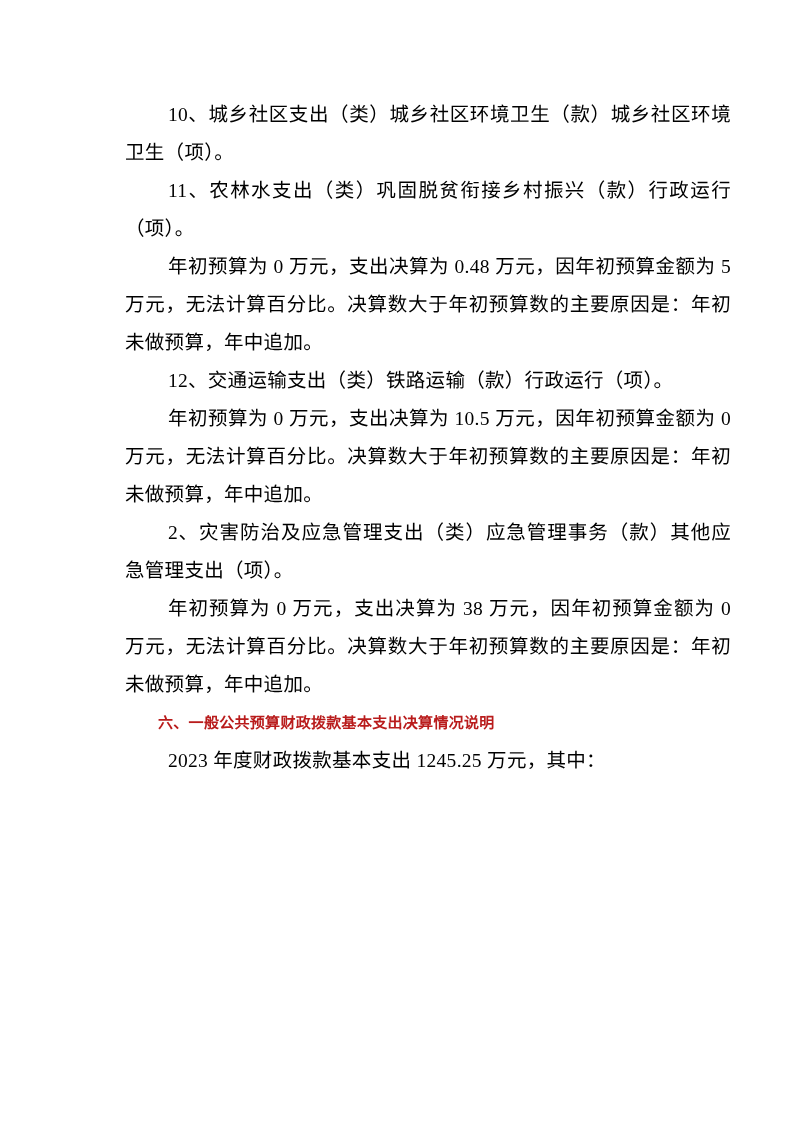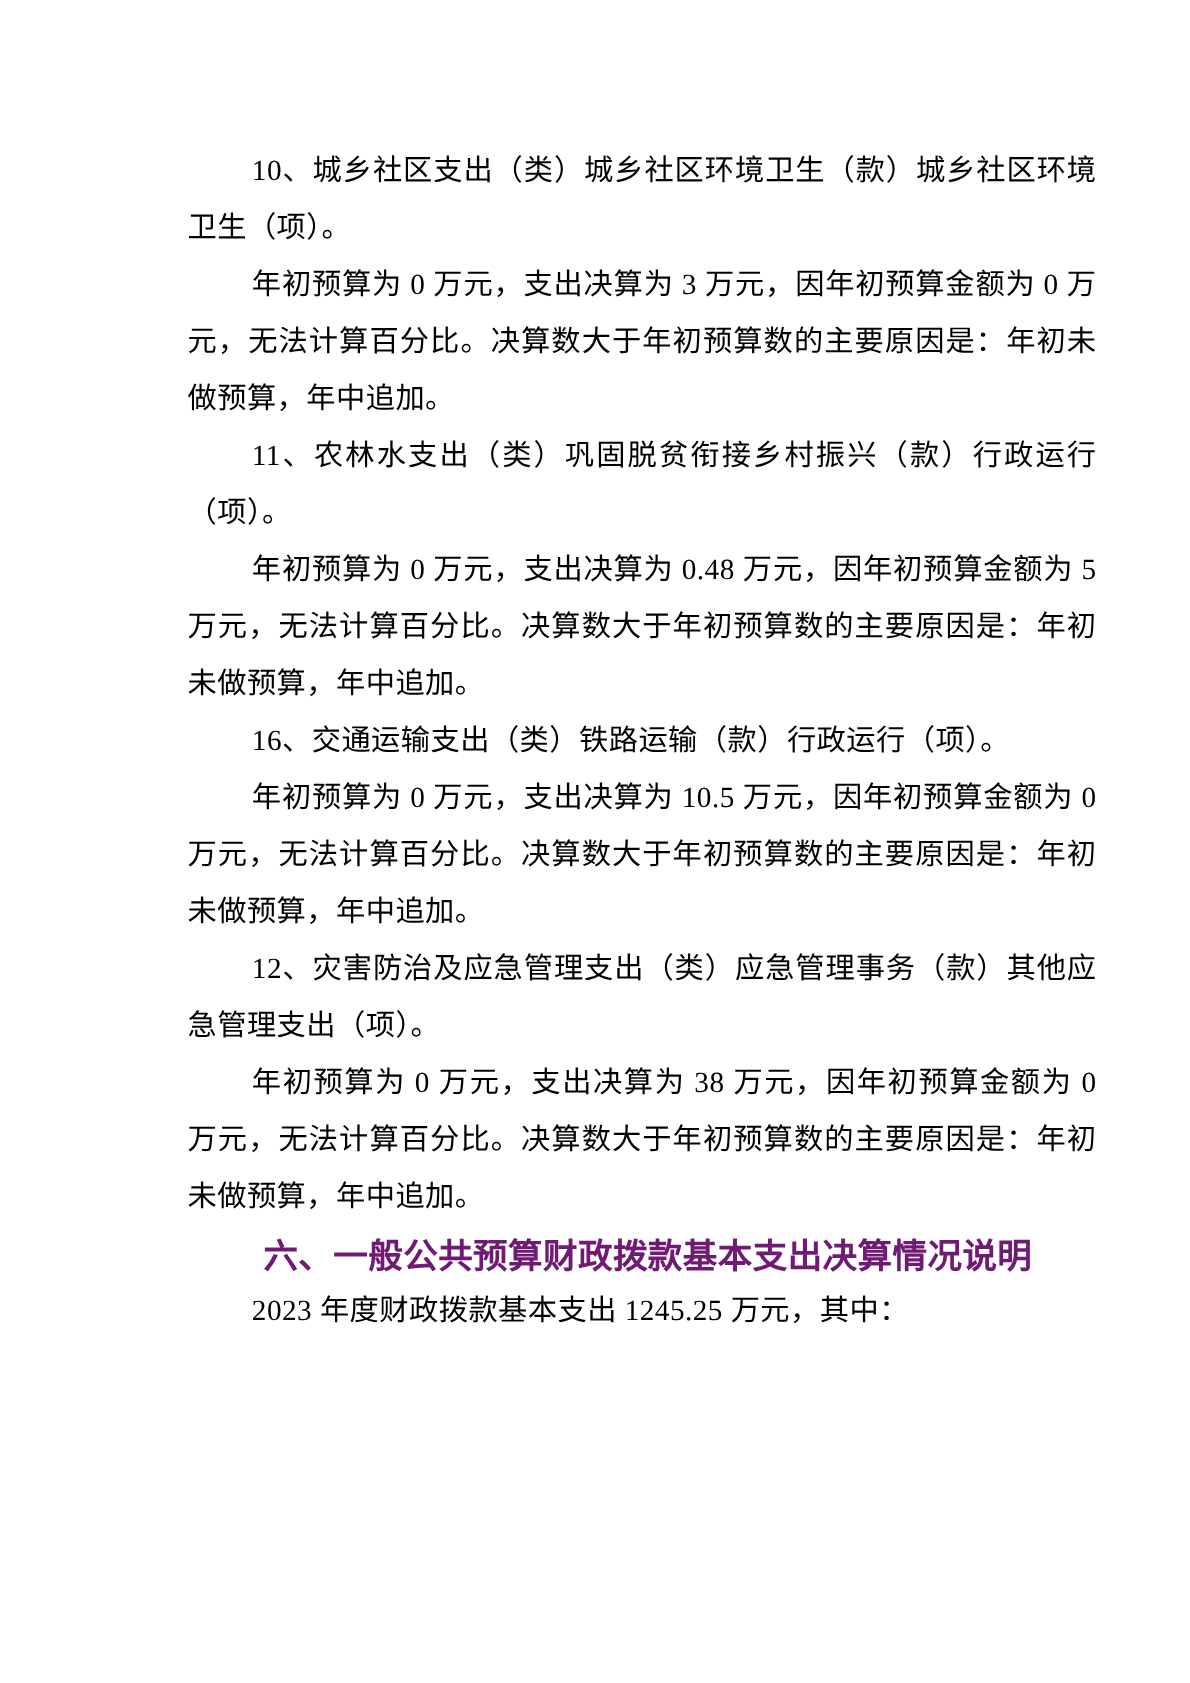--- a/index.html
+++ b/index.html
@@ -32,37 +32,36 @@
     line-height: 38px;
     text-align: justify;
     text-indent: 2.2em;
     color: #000000;
     letter-spacing: 0.3px;
   }
 
   p.heading-para {
     font-family: "Liberation Sans", "DejaVu Sans", sans-serif;
     font-weight: bold;
-    font-size: 23px;
+    font-size: 15px;
     line-height: 38px;
     text-align: justify;
     text-indent: 2.2em;
-    color: #701a75;
+    color: #b91c1c;
     letter-spacing: 0.3px;
   }
 </style>
 </head>
 <body>
 
 <div class="page">
   <div class="content">
     <p class="body-para">10、城乡社区支出（类）城乡社区环境卫生（款）城乡社区环境卫生（项）。</p>
-    <p class="body-para">年初预算为 0 万元，支出决算为 3 万元，因年初预算金额为 0 万元，无法计算百分比。决算数大于年初预算数的主要原因是：年初未做预算，年中追加。</p>
     <p class="body-para">11、农林水支出（类）巩固脱贫衔接乡村振兴（款）行政运行（项）。</p>
     <p class="body-para">年初预算为 0 万元，支出决算为 0.48 万元，因年初预算金额为 5 万元，无法计算百分比。决算数大于年初预算数的主要原因是：年初未做预算，年中追加。</p>
-    <p class="body-para">16、交通运输支出（类）铁路运输（款）行政运行（项）。</p>
+    <p class="body-para">12、交通运输支出（类）铁路运输（款）行政运行（项）。</p>
     <p class="body-para">年初预算为 0 万元，支出决算为 10.5 万元，因年初预算金额为 0 万元，无法计算百分比。决算数大于年初预算数的主要原因是：年初未做预算，年中追加。</p>
-    <p class="body-para">12、灾害防治及应急管理支出（类）应急管理事务（款）其他应急管理支出（项）。</p>
+    <p class="body-para">2、灾害防治及应急管理支出（类）应急管理事务（款）其他应急管理支出（项）。</p>
     <p class="body-para">年初预算为 0 万元，支出决算为 38 万元，因年初预算金额为 0 万元，无法计算百分比。决算数大于年初预算数的主要原因是：年初未做预算，年中追加。</p>
     <p class="heading-para">六、一般公共预算财政拨款基本支出决算情况说明</p>
     <p class="body-para">2023 年度财政拨款基本支出 1245.25 万元，其中：</p>
   </div>
 </div>
 
 </body></html>

